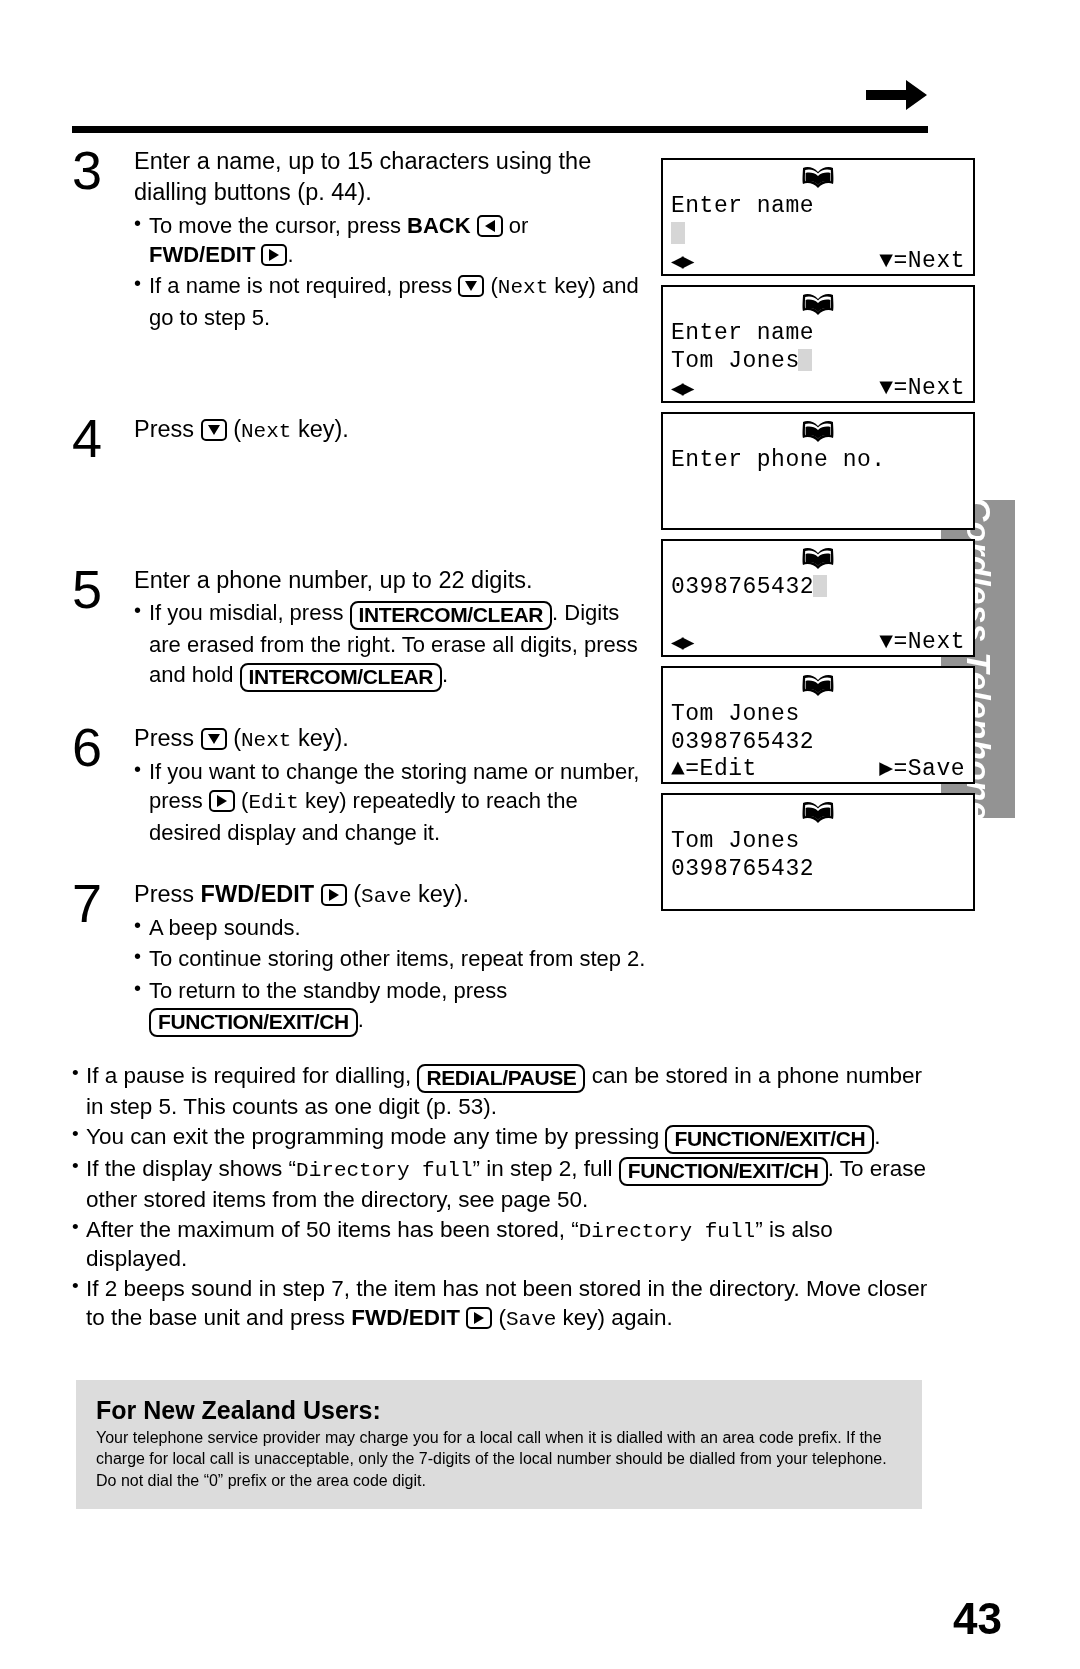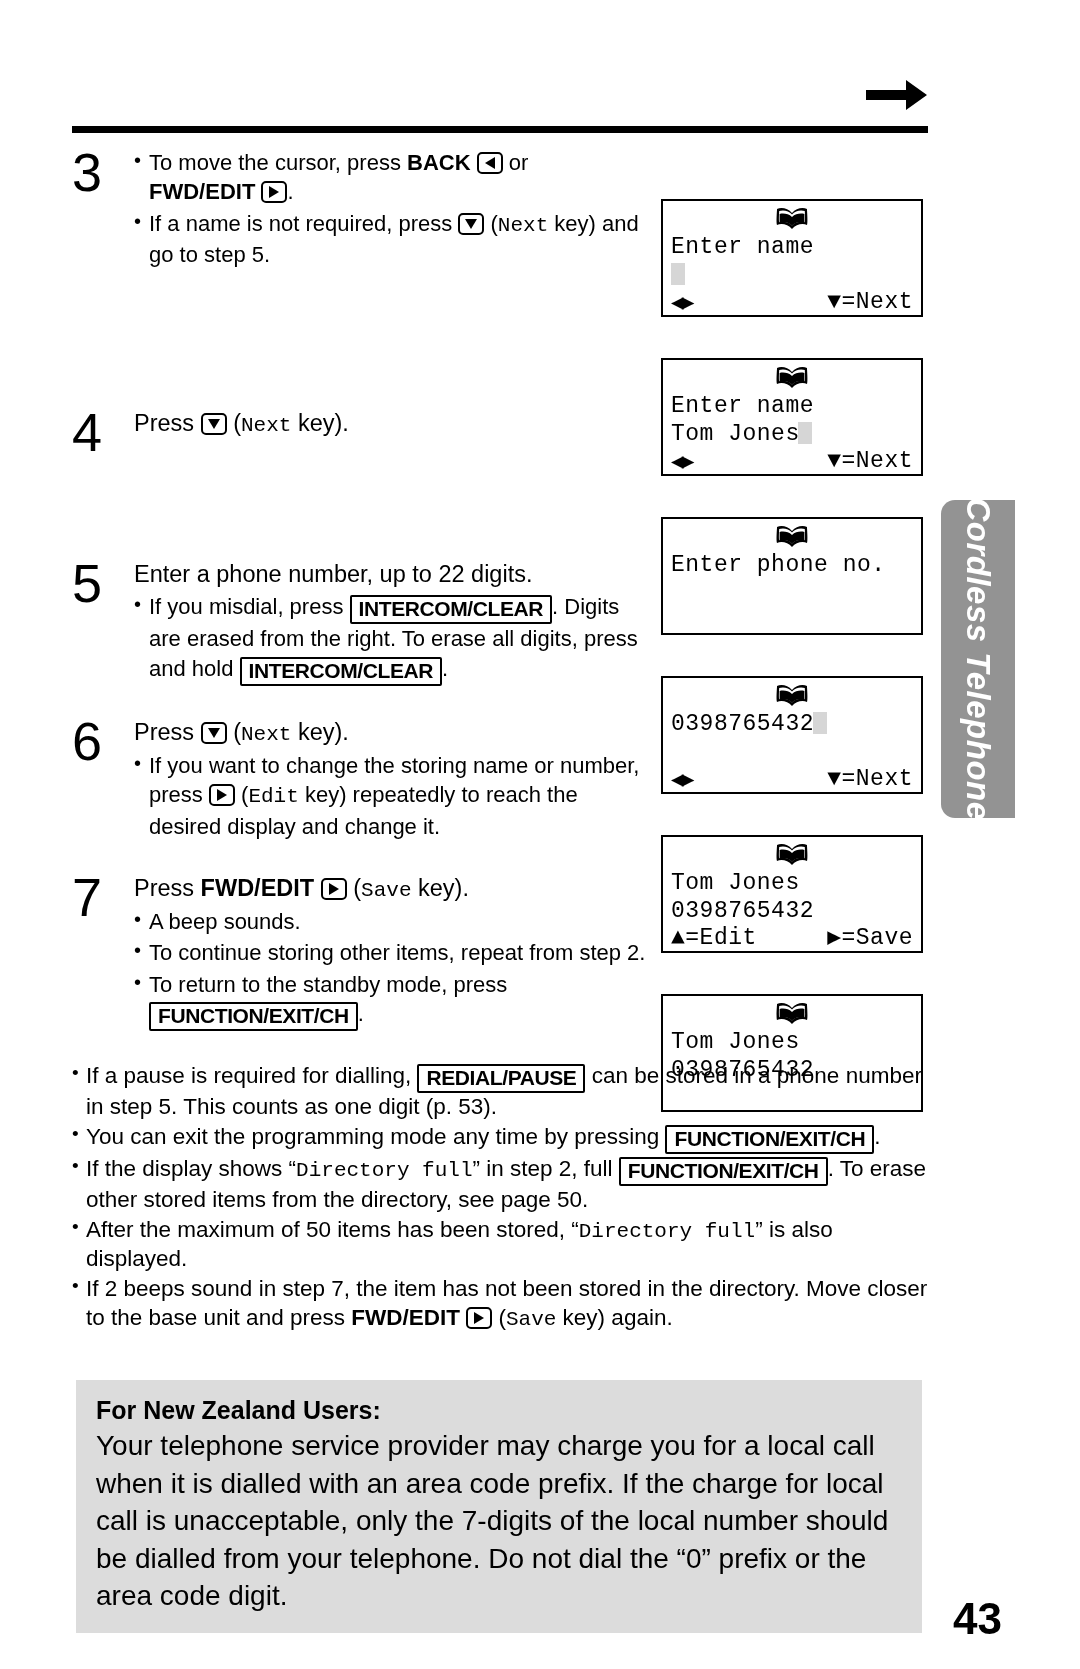--- a/index.html
+++ b/index.html
@@ -146,21 +146,21 @@
     width: 0; height: 0;
   }
   .tri-left  { border-top: 6px solid transparent; border-bottom: 6px solid transparent; border-right: 10px solid #000; }
   .tri-right { border-top: 6px solid transparent; border-bottom: 6px solid transparent; border-left: 10px solid #000; }
   .tri-down  { border-left: 6px solid transparent; border-right: 6px solid transparent; border-top: 10px solid #000; }
 
   
   .btncap {
     display: inline-block;
     border: 2.5px solid #000;
-    border-radius: 2px;
+    border-radius: 8px;
     padding: 0px 7px 1px 7px;
     font-weight: bold;
     font-size: 21px;
     line-height: 24px;
     letter-spacing: -0.4px;
     vertical-align: -2px;
     background: #fff;
     white-space: nowrap;
   }
 
@@ -168,25 +168,24 @@
   .lcds {
     position: absolute;
     left: 661px;
     top: 158px;
     width: 262px;
   }
   .lcd {
     box-sizing: border-box;
     border: 2.5px solid #000;
     background: #fff;
-    width: 262px;
+    width: 314px;
     padding: 6px 8px 8px 8px;
     margin-bottom: 9px;
     position: relative;
-    margin-top: 41px;
   }
   .lcd-book {
     text-align: center;
     height: 26px;
     line-height: 1;
   }
   .lcd-line {
     font-family: "Liberation Mono", "DejaVu Sans Mono", monospace;
     font-size: 23px;
     line-height: 1.22;
@@ -247,21 +246,21 @@
     background: #dcdcdc;
     padding: 16px 20px 18px 20px;
     box-sizing: border-box;
   }
   .nz-title {
     font-weight: bold;
     font-size: 25px;
     margin-bottom: 2px;
   }
   .nz-text {
-    font-size: 28px;
+    font-size: 16px;
     line-height: 1.34;
   }
 
   .page-no {
     position: absolute;
     right: 78px;
     top: 1594px;
     font-size: 44px;
     font-weight: bold;
   }
@@ -280,20 +279,21 @@
 
   <div class="side-tab">
     <span class="side-tab-label">Cordless Telephone</span>
   </div>
 
   <div class="steps">
 
     <div class="step" style="min-height:178px;">
       <div class="step-num">3</div>
       <div class="step-body">
+        <div class="step-title">Enter a name, up to 15 characters using the dialling buttons (p. 44).</div>
         <ul class="bullets">
           <li><span>To move the cursor, press </span><span class="b">BACK</span>&nbsp;<span class="keycap"><i class="tri tri-left"></i></span><span> or </span><br><span class="b">FWD/EDIT</span>&nbsp;<span class="keycap"><i class="tri tri-right"></i></span><span>.</span></li>
           <li><span>If a name is not required, press </span><span class="keycap"><i class="tri tri-down"></i></span> (<span class="mono">Next</span><span> key) and go to step 5.</span></li>
         </ul>
       </div>
     </div>
 
     <div class="step" style="min-height:140px; padding-top:82px;">
       <div class="step-num" style="top:82px;">4</div>
       <div class="step-body">

